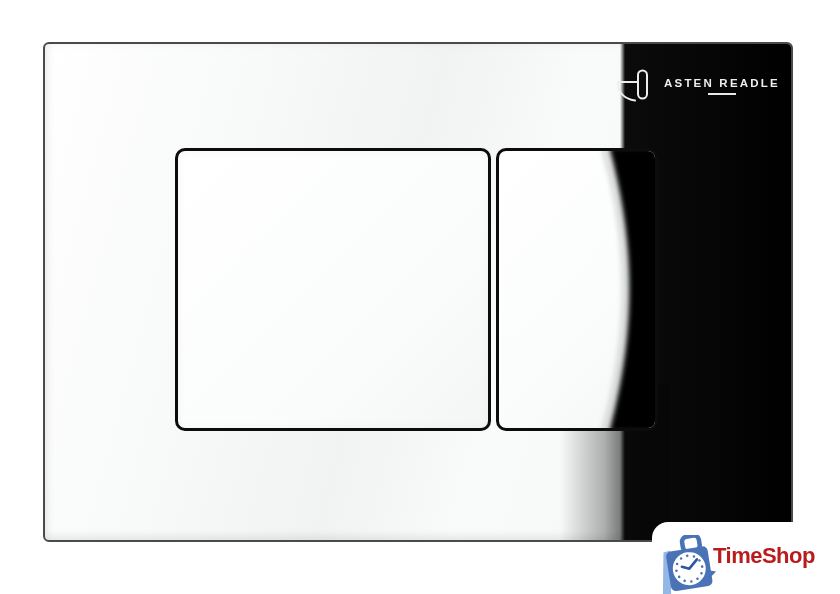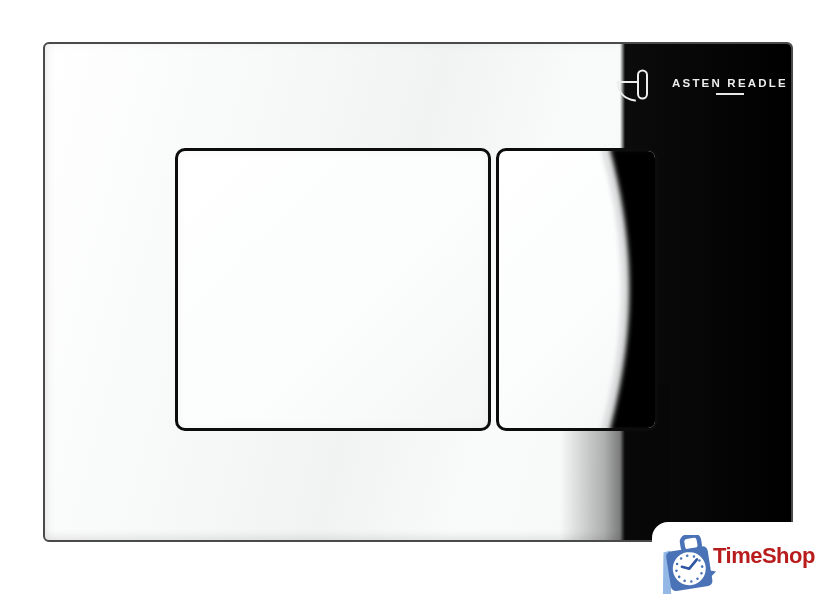--- a/index.html
+++ b/index.html
@@ -28,21 +28,21 @@
     position:absolute;box-sizing:border-box;border:3px solid #0c0c0c;border-radius:10px;
     background:linear-gradient(135deg,#ffffff 0%,#fbfcfc 60%,#f4f5f5 100%);
   }
   .btn-large{left:130px;top:104px;width:316px;height:283px;
     box-shadow:inset 0 0 10px rgba(0,0,0,.04);}
   .btn-small{left:451px;top:104px;width:162px;height:283px;overflow:hidden;padding:0;}
   .btn-small svg{display:block;}
   
   .brand{
     position:absolute;left:570px;top:18px;width:170px;height:48px;
-    display:flex;align-items:center;gap:23px;color:#ededed;
+    display:flex;align-items:center;gap:15px;color:#ededed;
   }
   .brand .glyph{flex:0 0 auto;line-height:0;}
   .brand .wordmark{display:flex;flex-direction:column;align-items:center;}
   .brand .name{
     font-size:11.5px;font-weight:bold;letter-spacing:2.2px;white-space:nowrap;
     color:#ededed;
   }
   .brand .rule{width:28px;height:2px;background:#e8e8e8;margin-top:4px;}
   
   .watermark{

